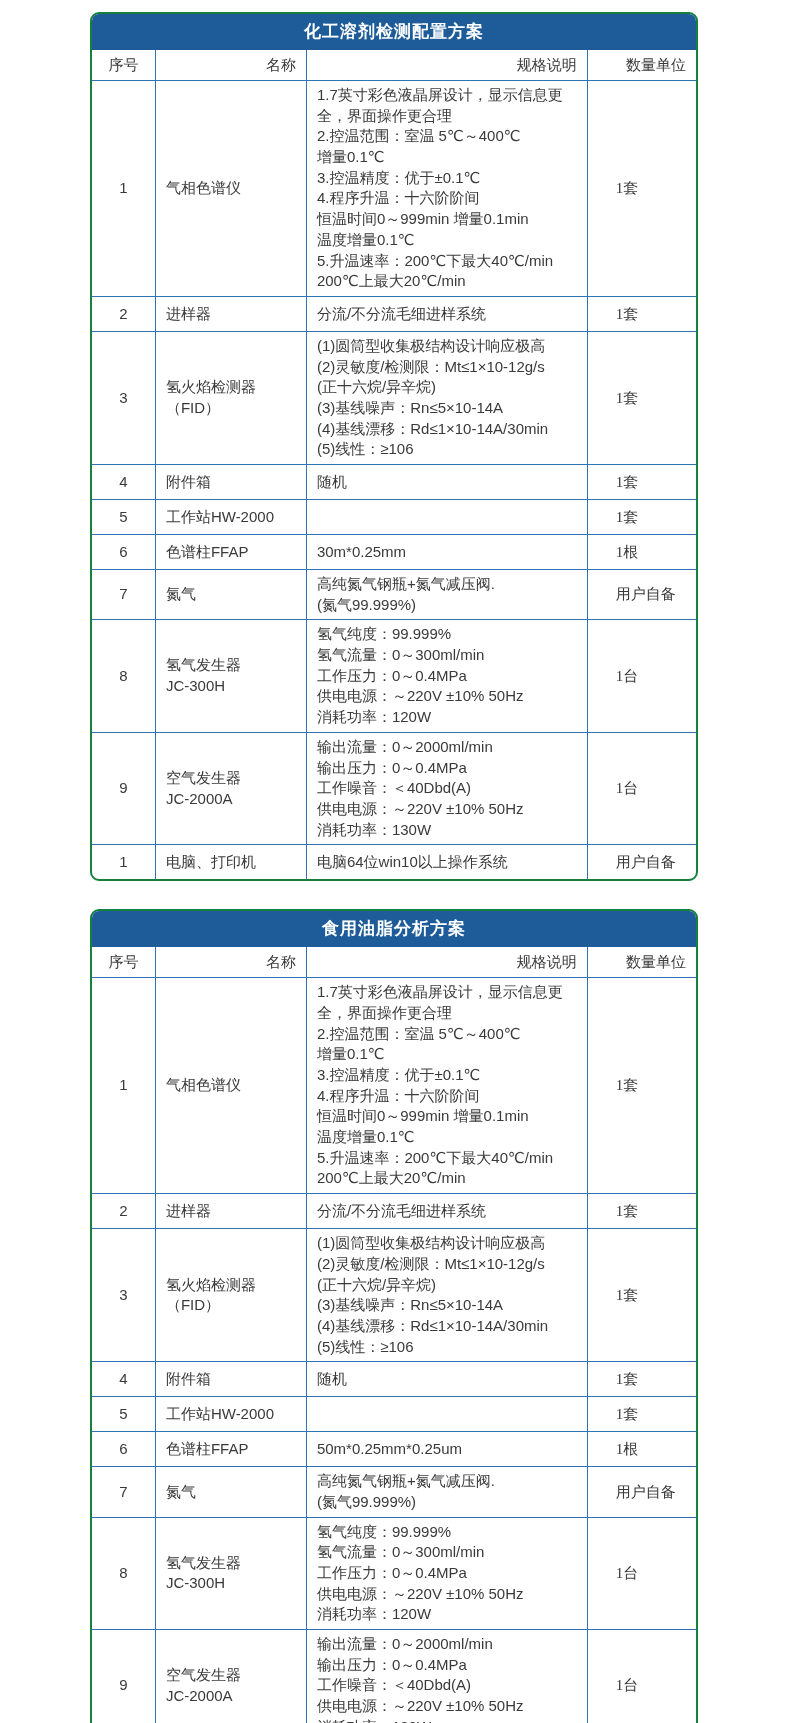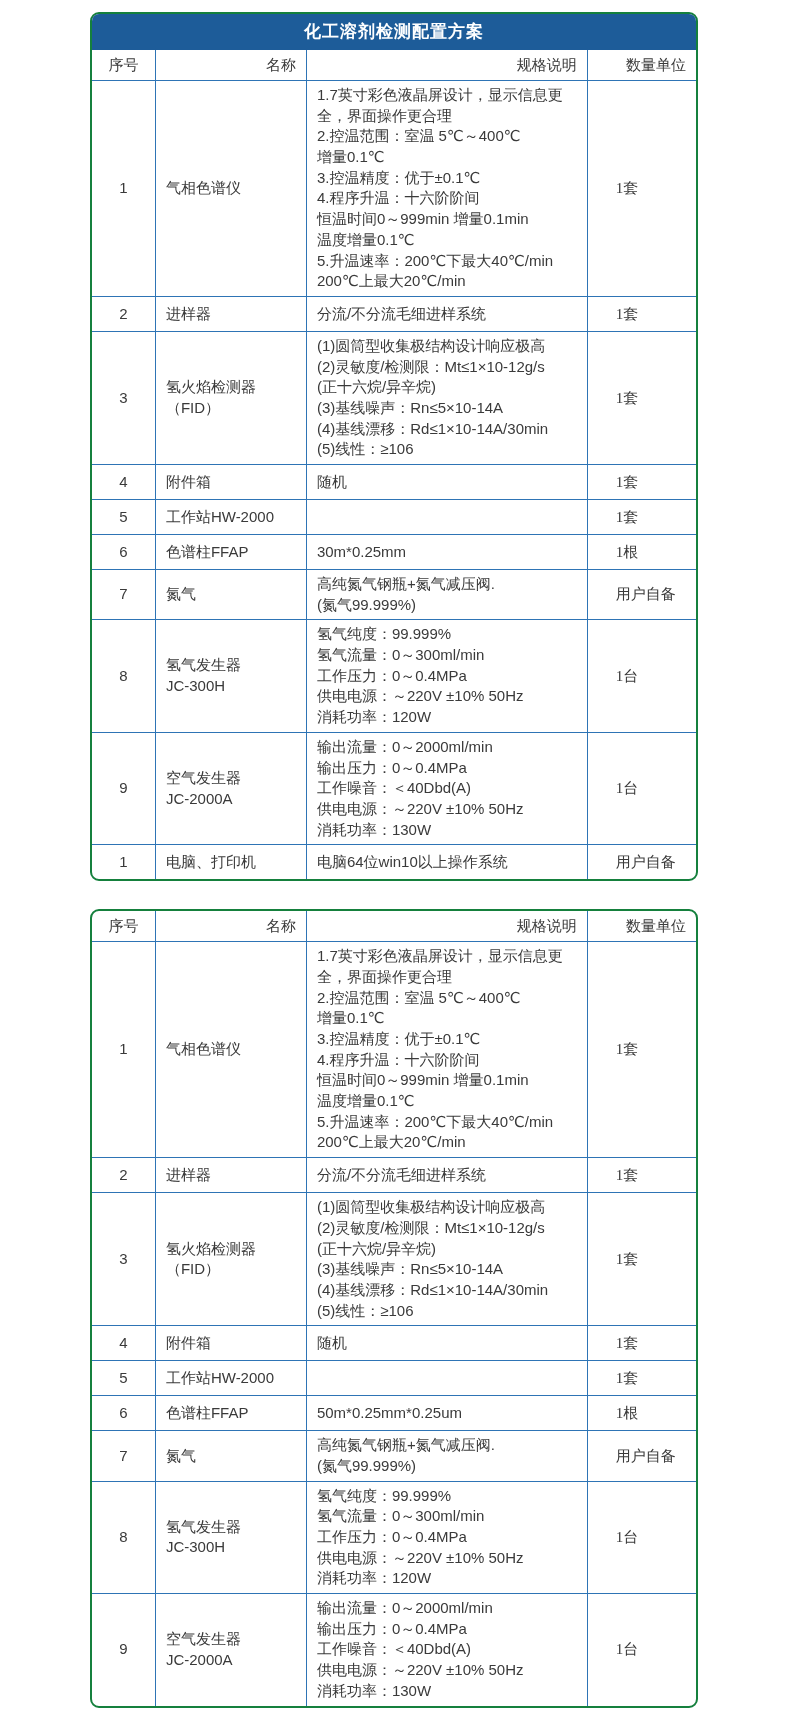--- a/index.html
+++ b/index.html
@@ -176,20 +176,21 @@
               <td class="cell-no">1</td>
               <td class="cell-name">电脑、打印机</td>
               <td class="cell-spec">电脑64位win10以上操作系统</td>
               <td class="cell-qty">用户自备</td>
             </tr>
           </tbody>
     </table>
   </section>
 
   <section class="spec-table">
+    <div class="table-title">食用油脂分析方案</div>
     <table class="grid">
       <colgroup>
         <col style="width:10.5%">
         <col style="width:25%">
         <col style="width:46.5%">
         <col style="width:18%">
       </colgroup>
       <thead>
         <tr>
           <th class="col-no">序号</th>

